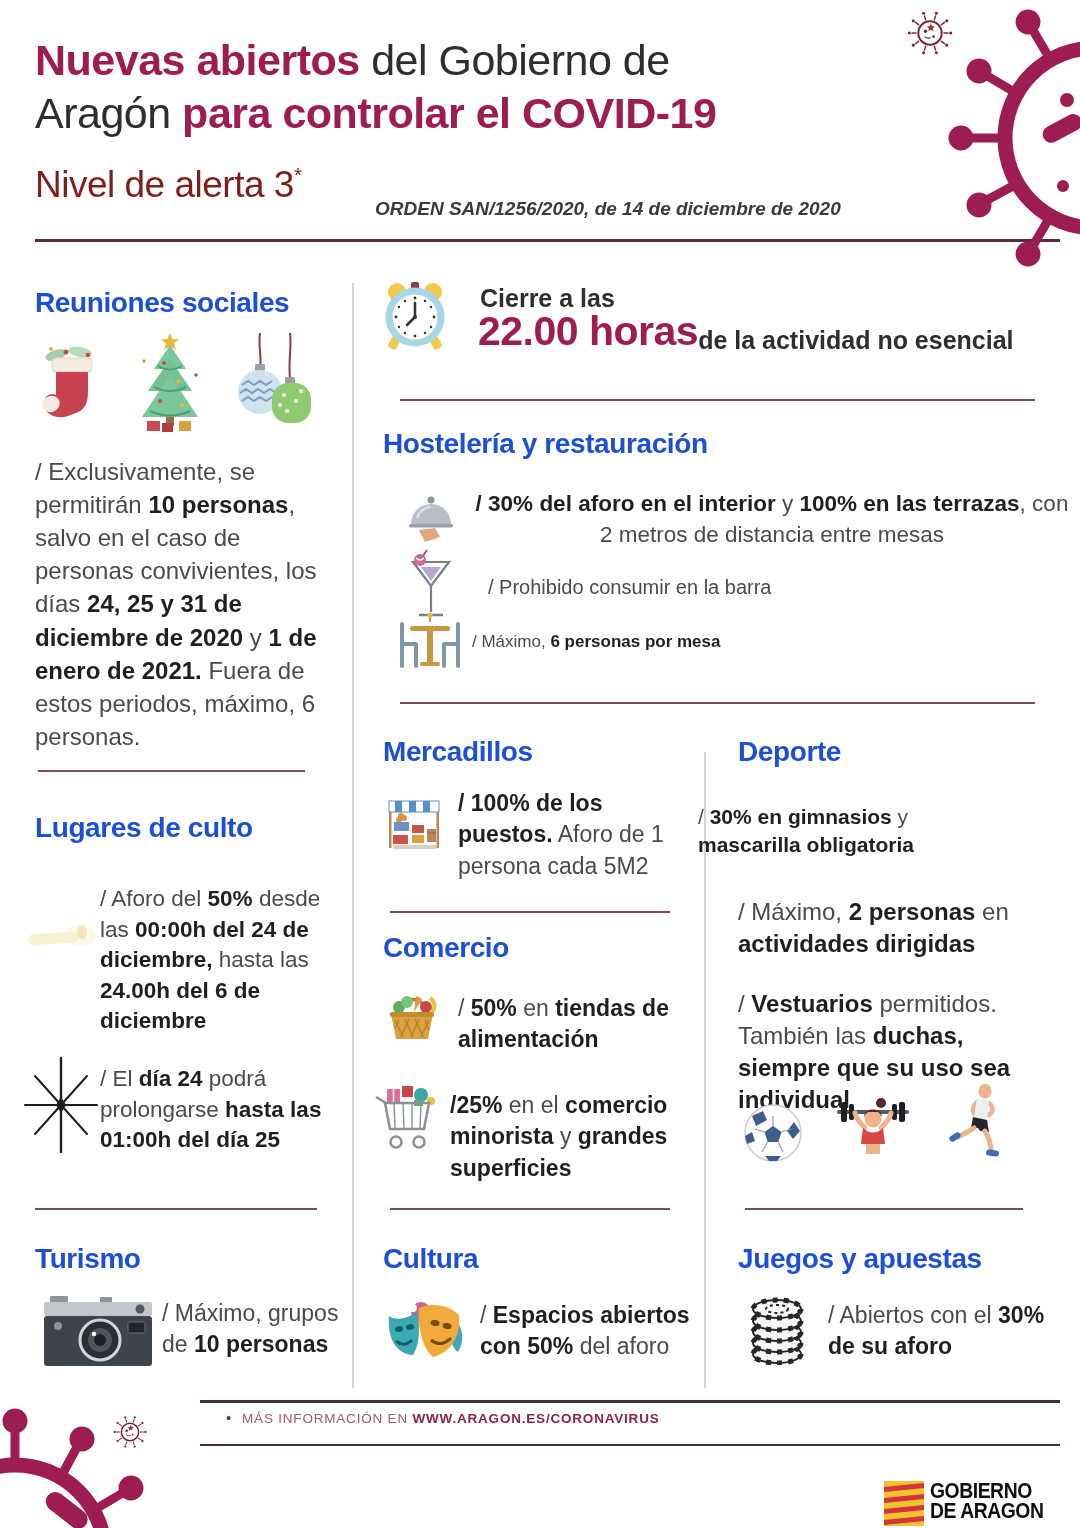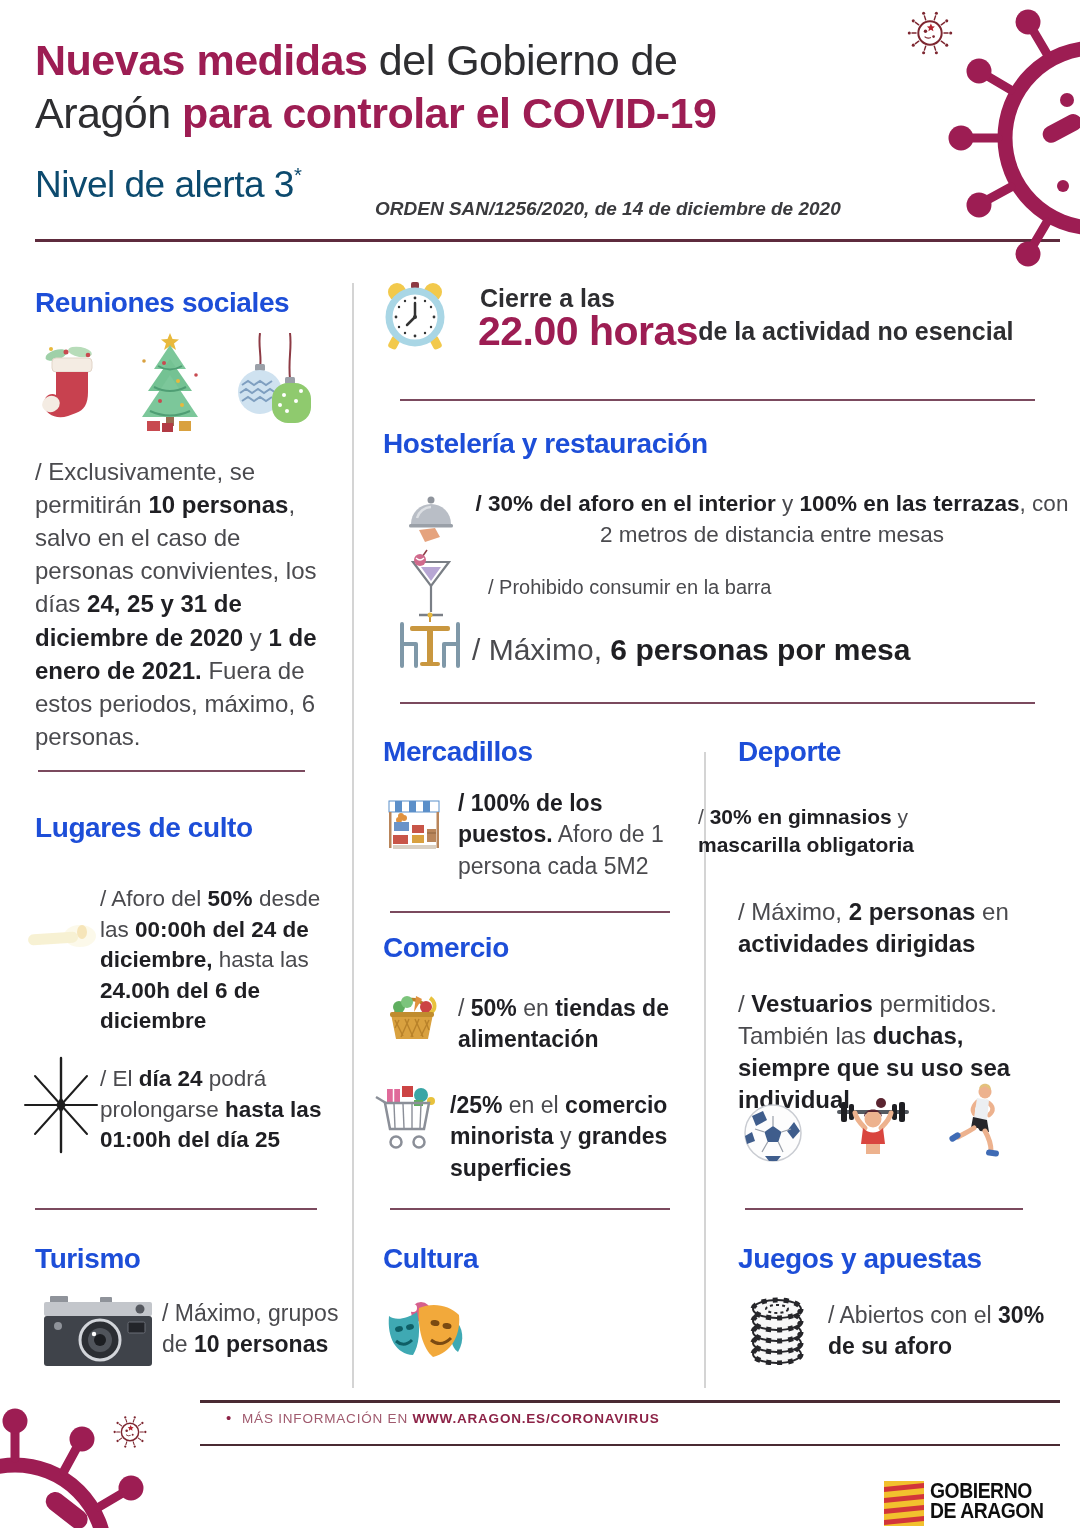--- a/index.html
+++ b/index.html
@@ -2,31 +2,31 @@
 <html><head>
 <meta charset="utf-8">
 <style>
   html,body{margin:0;padding:0;background:#fff;}
   #page{position:relative;width:1080px;height:1528px;background:#ffffff;overflow:hidden;
         font-family:"Liberation Sans",sans-serif;}
   .abs{position:absolute;}
   .accent{color:#9d1d53;}
   .title{left:35px;top:34px;font-size:43px;line-height:1.24;color:#2e2e31;letter-spacing:-0.5px;white-space:nowrap;}
   .title .accent{font-weight:bold;}
-  .alert{left:35px;top:164px;font-size:37px;font-weight:400;color:#0c4a6e;letter-spacing:-0.5px;}
+  .alert{left:35px;top:164px;font-size:37px;font-weight:400;color:#7f1d1d;letter-spacing:-0.5px;}
   .alert sup{font-size:55%;position:relative;top:-2px;}
   .order{left:375px;top:198px;font-size:19px;font-style:italic;font-weight:bold;color:#3b3b3e;}
   .h{position:absolute;color:#1d4ed8;font-weight:bold;font-size:28px;letter-spacing:-0.4px;white-space:nowrap;}
   .rich{position:absolute;font-size:23px;line-height:1.36;color:#4a4a4e;}
   .rich .b{font-weight:bold;color:#1f1f23;}
   .sep{position:absolute;height:2px;background:#7b4a5e;}
   .rule-dark{position:absolute;height:3px;background:#5e2b3d;}
   .vdiv{position:absolute;width:2px;background:#d4d4d4;}
   .closing-prefix{left:480px;top:284px;font-size:25px;font-weight:bold;color:#2e2e31;}
-  .closing-row{left:478px;top:308px;display:flex;align-items:center;white-space:nowrap;}
+  .closing-row{left:478px;top:308px;display:flex;align-items:flex-end;white-space:nowrap;}
   .closing-time{font-size:41px;font-weight:bold;color:#9d1d53;letter-spacing:-0.5px;}
   .closing-suffix{font-size:25px;font-weight:bold;color:#2e2e31;}
   .xmas-row{left:38px;top:333px;display:flex;gap:20px;align-items:flex-end;}
   .finfo{left:226px;top:1409px;font-size:13.5px;letter-spacing:0.8px;color:#a05a6e;white-space:nowrap;}
   .finfo .dot{color:#8d2347;margin-right:10px;font-size:15px;}
   .finfo .url{font-weight:bold;color:#8d2347;}
   .fline{position:absolute;background:#4a2a33;}
   .logo-text{left:930px;top:1481px;font-size:21.5px;font-weight:bold;color:#0e0e0e;line-height:0.95;
              letter-spacing:-0.5px;transform:scaleX(0.9);transform-origin:left top;white-space:nowrap;}
 </style>
@@ -115,21 +115,21 @@
       </g>
       <path d="M24,34 q3,3 7,1" stroke-width="1.3"></path>
       <polygon points="31,19.5 32.4,22.4 35.4,22.9 33.1,25 33.8,28 31,26.4 28.2,28 28.9,25 26.6,22.9 29.6,22.4" fill="#b5242e" stroke="none"></polygon>
     </g>
   </defs>
 </svg>
 
 <div id="page">
 
   <div class="abs title">
-    <div><span class="accent">Nuevas medidas</span><span> del Gobierno de</span></div>
+    <div><span class="accent">Nuevas abiertos</span><span> del Gobierno de</span></div>
     <div><span>Aragón </span><span class="accent">para controlar el COVID-19</span></div>
   </div>
 
   <div class="abs alert"><span>Nivel de alerta 3</span><sup>*</sup></div>
   <div class="abs order">ORDEN SAN/1256/2020, de 14 de diciembre de 2020</div>
 
   <div class="rule-dark" style="left:35px;top:239px;width:1025px;"></div>
 
   <svg class="abs" style="left:903px;top:6px;" width="54" height="54" viewBox="0 0 60 60">
       <use href="#smallvirus"></use>
@@ -291,21 +291,21 @@
 
   <svg class="abs" style="left:398px;top:612px;" width="64" height="60" viewBox="0 0 64 60">
     <line x1="32" y1="3" x2="32" y2="10" stroke="#c9973f" stroke-width="2"></line>
     <circle cx="32" cy="3" r="2.5" fill="#e8b93c"></circle>
     <path d="M4,12 V54 M4,32 H18 M18,32 V54" stroke="#7f98a8" stroke-width="4" fill="none" stroke-linecap="round"></path>
     <path d="M60,12 V54 M46,32 H60 M46,32 V54" stroke="#7f98a8" stroke-width="4" fill="none" stroke-linecap="round"></path>
     <rect x="12" y="14" width="40" height="5" rx="2" fill="#c9973f"></rect>
     <rect x="29" y="19" width="6" height="31" fill="#c9973f"></rect>
     <rect x="22" y="50" width="20" height="4" rx="2" fill="#c9973f"></rect>
   </svg>
-  <div class="rich" style="left:472px;top:630px;width:600px;font-size:30px;"><span>/  Máximo, </span><span class="b">6 personas por mesa</span></div>
+  <div class="rich" style="left:472px;top:630px;width:600px;font-size:17px;"><span>/  Máximo, </span><span class="b">6 personas por mesa</span></div>
 
   <div class="sep" style="left:400px;top:702px;width:635px;"></div>
 
   <div class="h" style="left:383px;top:736px;">Mercadillos</div>
   <svg class="abs" style="left:385px;top:795px;" width="58" height="58" viewBox="0 0 58 58">
     <rect x="4" y="6" width="50" height="11" fill="#ffffff" stroke="#5b8fc9"></rect>
     <rect x="10" y="6" width="7" height="11" fill="#5b8fc9"></rect>
     <rect x="24" y="6" width="7" height="11" fill="#5b8fc9"></rect>
     <rect x="38" y="6" width="7" height="11" fill="#5b8fc9"></rect>
     <rect x="4" y="17" width="2.5" height="36" fill="#b9855a"></rect>
@@ -377,20 +377,21 @@
     <path d="M36,12 C50,6 66,9 76,19 C78,39 68,57 50,61 C40,53 34,31 36,12 Z" fill="#f2a93b"></path>
     <ellipse cx="52" cy="27" rx="4.5" ry="3" fill="#7a4a12" transform="rotate(8 52 27)"></ellipse>
     <ellipse cx="64" cy="30" rx="4.5" ry="3" fill="#7a4a12" transform="rotate(8 64 30)"></ellipse>
     <path d="M48,44 Q58,52 68,42" stroke="#7a4a12" stroke-width="3" fill="none"></path>
     <path d="M6,20 C4,42 13,58 30,59 C36,50 38,33 34,16 C24,23 12,25 6,20 Z" fill="#3fa9b3"></path>
     <ellipse cx="16" cy="33" rx="4" ry="2.8" fill="#0e5f66" transform="rotate(-10 16 33)"></ellipse>
     <ellipse cx="27" cy="31" rx="4" ry="2.8" fill="#0e5f66" transform="rotate(-10 27 31)"></ellipse>
     <path d="M13,45 Q21,52 29,44" stroke="#0e5f66" stroke-width="3" fill="none"></path>
     <circle cx="30" cy="12" r="4" fill="#ffffff"></circle>
   </svg>
+  <div class="rich" style="left:480px;top:1300px;width:235px;"><span>/ </span><span class="b">Espacios abiertos con 50%</span><span> del aforo</span></div>
 
   <div class="h" style="left:738px;top:736px;">Deporte</div>
   <div class="rich" style="left:698px;top:803px;width:312px;font-size:21px;line-height:1.34;"><span>/ </span><span class="b">30% en gimnasios</span><span> y </span><span class="b">mascarilla obligatoria</span></div>
   <div class="rich" style="left:738px;top:896px;width:312px;font-size:24px;line-height:1.34;"><span>/ Máximo, </span><span class="b">2 personas</span><span> en </span><span class="b">actividades dirigidas</span></div>
   <div class="rich" style="left:738px;top:988px;width:318px;font-size:24px;line-height:1.34;"><span>/ </span><span class="b">Vestuarios</span><span> permitidos. También las </span><span class="b">duchas, siempre que su uso sea individual</span></div>
 
   <div class="abs" style="left:742px;top:1082px;width:300px;height:90px;">
     <svg class="abs" style="left:0;top:20px;" width="62" height="62" viewBox="0 0 62 62">
       <circle cx="31" cy="31" r="28" fill="#fdfdfd" stroke="#c9ccd2" stroke-width="1.5"></circle>
       <polygon points="31,24 39.5,30 36.3,40 25.7,40 22.5,30" fill="#3f5d8c"></polygon>

